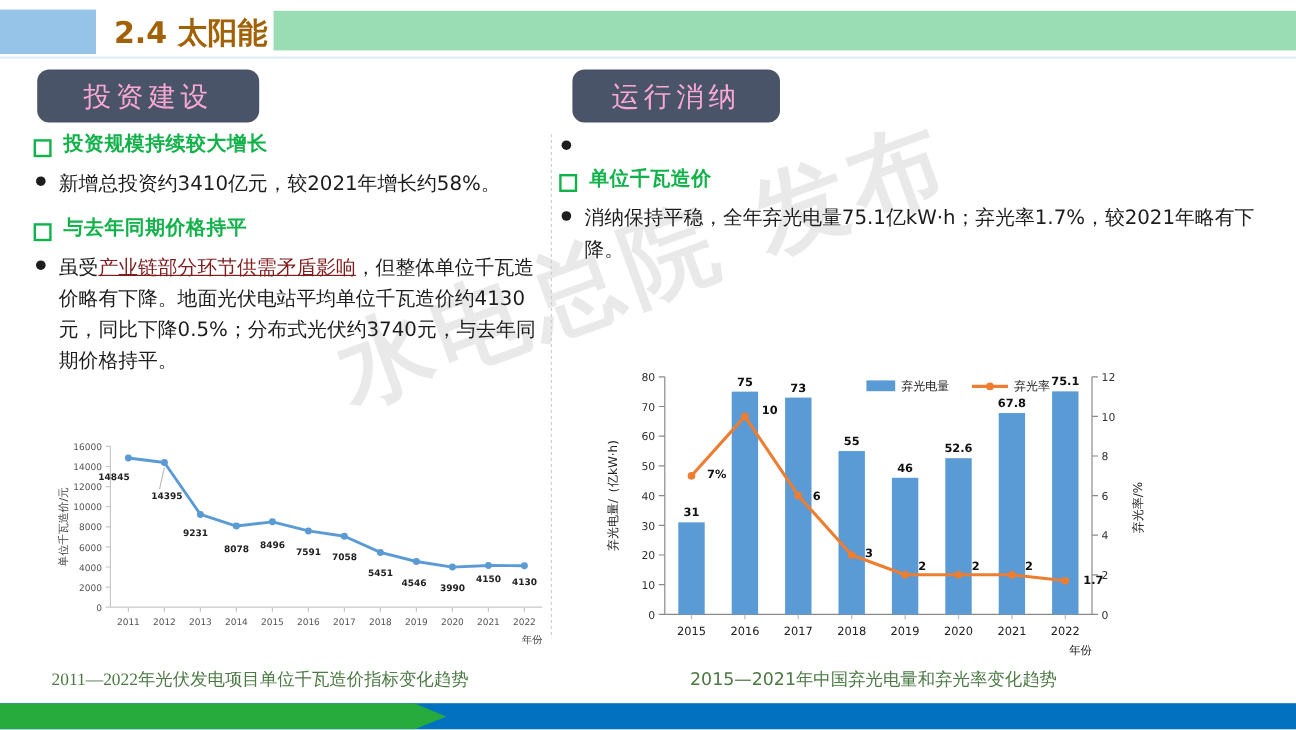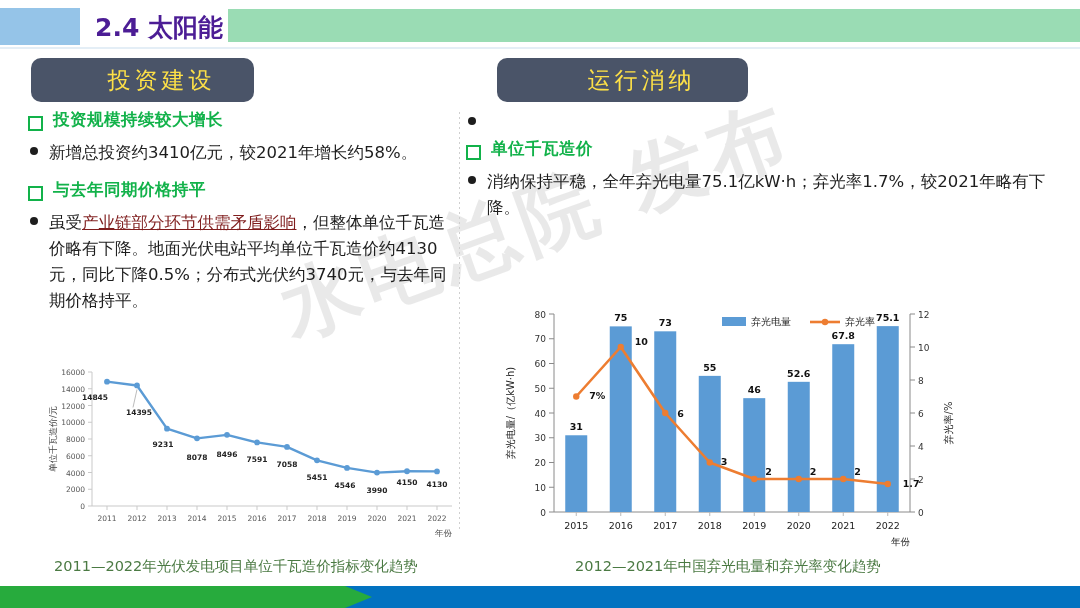--- a/index.html
+++ b/index.html
@@ -15,34 +15,34 @@
     transform:translate(-8px,-150px) rotate(-20deg);
     font-size:78px;font-weight:700;color:rgba(0,0,0,0.085);
     letter-spacing:6px;white-space:nowrap;pointer-events:none;
     font-family:"DejaVu Sans",sans-serif;
   }
 
   
   .hdr-blue{position:absolute;left:0;top:8px;width:80px;height:37px;background:#95c4e8;}
   .hdr-title{
     position:absolute;left:95px;top:12px;height:32px;line-height:32px;
-    font-size:25px;font-weight:700;color:#4c1d95;white-space:nowrap;
+    font-size:25px;font-weight:700;color:#a16207;white-space:nowrap;
     font-family:"DejaVu Sans",sans-serif;
   }
   .hdr-green{position:absolute;left:228px;top:9px;right:0;height:33px;background:#9adcb4;}
   .hdr-rule{position:absolute;left:0;top:47px;right:0;height:2px;background:#e4eef6;}
 
   
   .pill{
     position:absolute;height:44px;border-radius:10px;background:#4a5468;
-    color:#fde047;font-size:23px;display:flex;align-items:center;justify-content:center;
-    letter-spacing:4px;font-family:"DejaVu Sans",sans-serif;padding-left:38px;
+    color:#f9a8d4;font-size:23px;display:flex;align-items:center;justify-content:center;
+    letter-spacing:4px;font-family:"DejaVu Sans",sans-serif;
   }
   #pill-left{left:31px;top:58px;width:185px;}
-  #pill-right{left:497px;top:58px;width:213px;}
+  #pill-right{left:477px;top:58px;width:173px;}
 
   
   .col{position:absolute;top:110px;}
   #col-left{left:28px;width:432px;}
   #col-right{left:466px;width:604px;}
 
   .divider{position:absolute;left:459px;top:112px;width:1px;height:420px;
            background:repeating-linear-gradient(to bottom,#cfcfcf 0 2px,transparent 2px 5px);}
 
   .sec{display:flex;align-items:flex-start;margin:0 0 9px 0;}
@@ -68,21 +68,21 @@
 
   
   .chart-wrap{position:absolute;}
   #chart-left{left:40px;top:358px;width:420px;height:190px;}
   #chart-right{left:492px;top:298px;width:560px;height:252px;}
 
   .cap{
     position:absolute;font-size:14.5px;color:#4b7a43;white-space:nowrap;
     font-family:"DejaVu Sans",sans-serif;
   }
-  #cap-left{left:54px;top:557px;}
+  #cap-left{left:43px;top:557px;font-family:Liberation Serif, serif;}
   #cap-right{left:575px;top:557px;}
 
   
   .footer{position:absolute;left:0;bottom:0;width:1080px;height:22px;}
   .foot-blue{position:absolute;left:0;top:0;width:1080px;height:22px;background:#0272c0;}
   .foot-green{
     position:absolute;left:0;top:0;width:372px;height:22px;background:#27ab3d;
     clip-path:polygon(0 0,345px 0,372px 11px,345px 22px,0 22px);
   }
 
@@ -306,20 +306,20 @@
         <text x="410.75" y="188.95" text-anchor="start" font-size="9.5" font-weight="700" fill="#111">1.7</text>
         <rect x="230" y="19" width="24" height="9" fill="#5b9bd5"></rect>
         <text x="259" y="27" font-size="10" fill="#222">弃光电量</text>
         <line x1="318" y1="24" x2="348" y2="24" stroke="#ed7d31" stroke-width="2.6"></line>
         <circle cx="333" cy="24" r="3.2" fill="#ed7d31"></circle>
         <text x="353" y="27" font-size="10" fill="#222">弃光率</text>
       </svg>
   </div>
 
   <div class="cap" id="cap-left">2011—2022年光伏发电项目单位千瓦造价指标变化趋势</div>
-  <div class="cap" id="cap-right">2012—2021年中国弃光电量和弃光率变化趋势</div>
+  <div class="cap" id="cap-right">2015—2021年中国弃光电量和弃光率变化趋势</div>
 
   <div class="footer">
     <div class="foot-blue"></div>
     <div class="foot-green"></div>
   </div>
 
 </div>
 
 </body></html>

